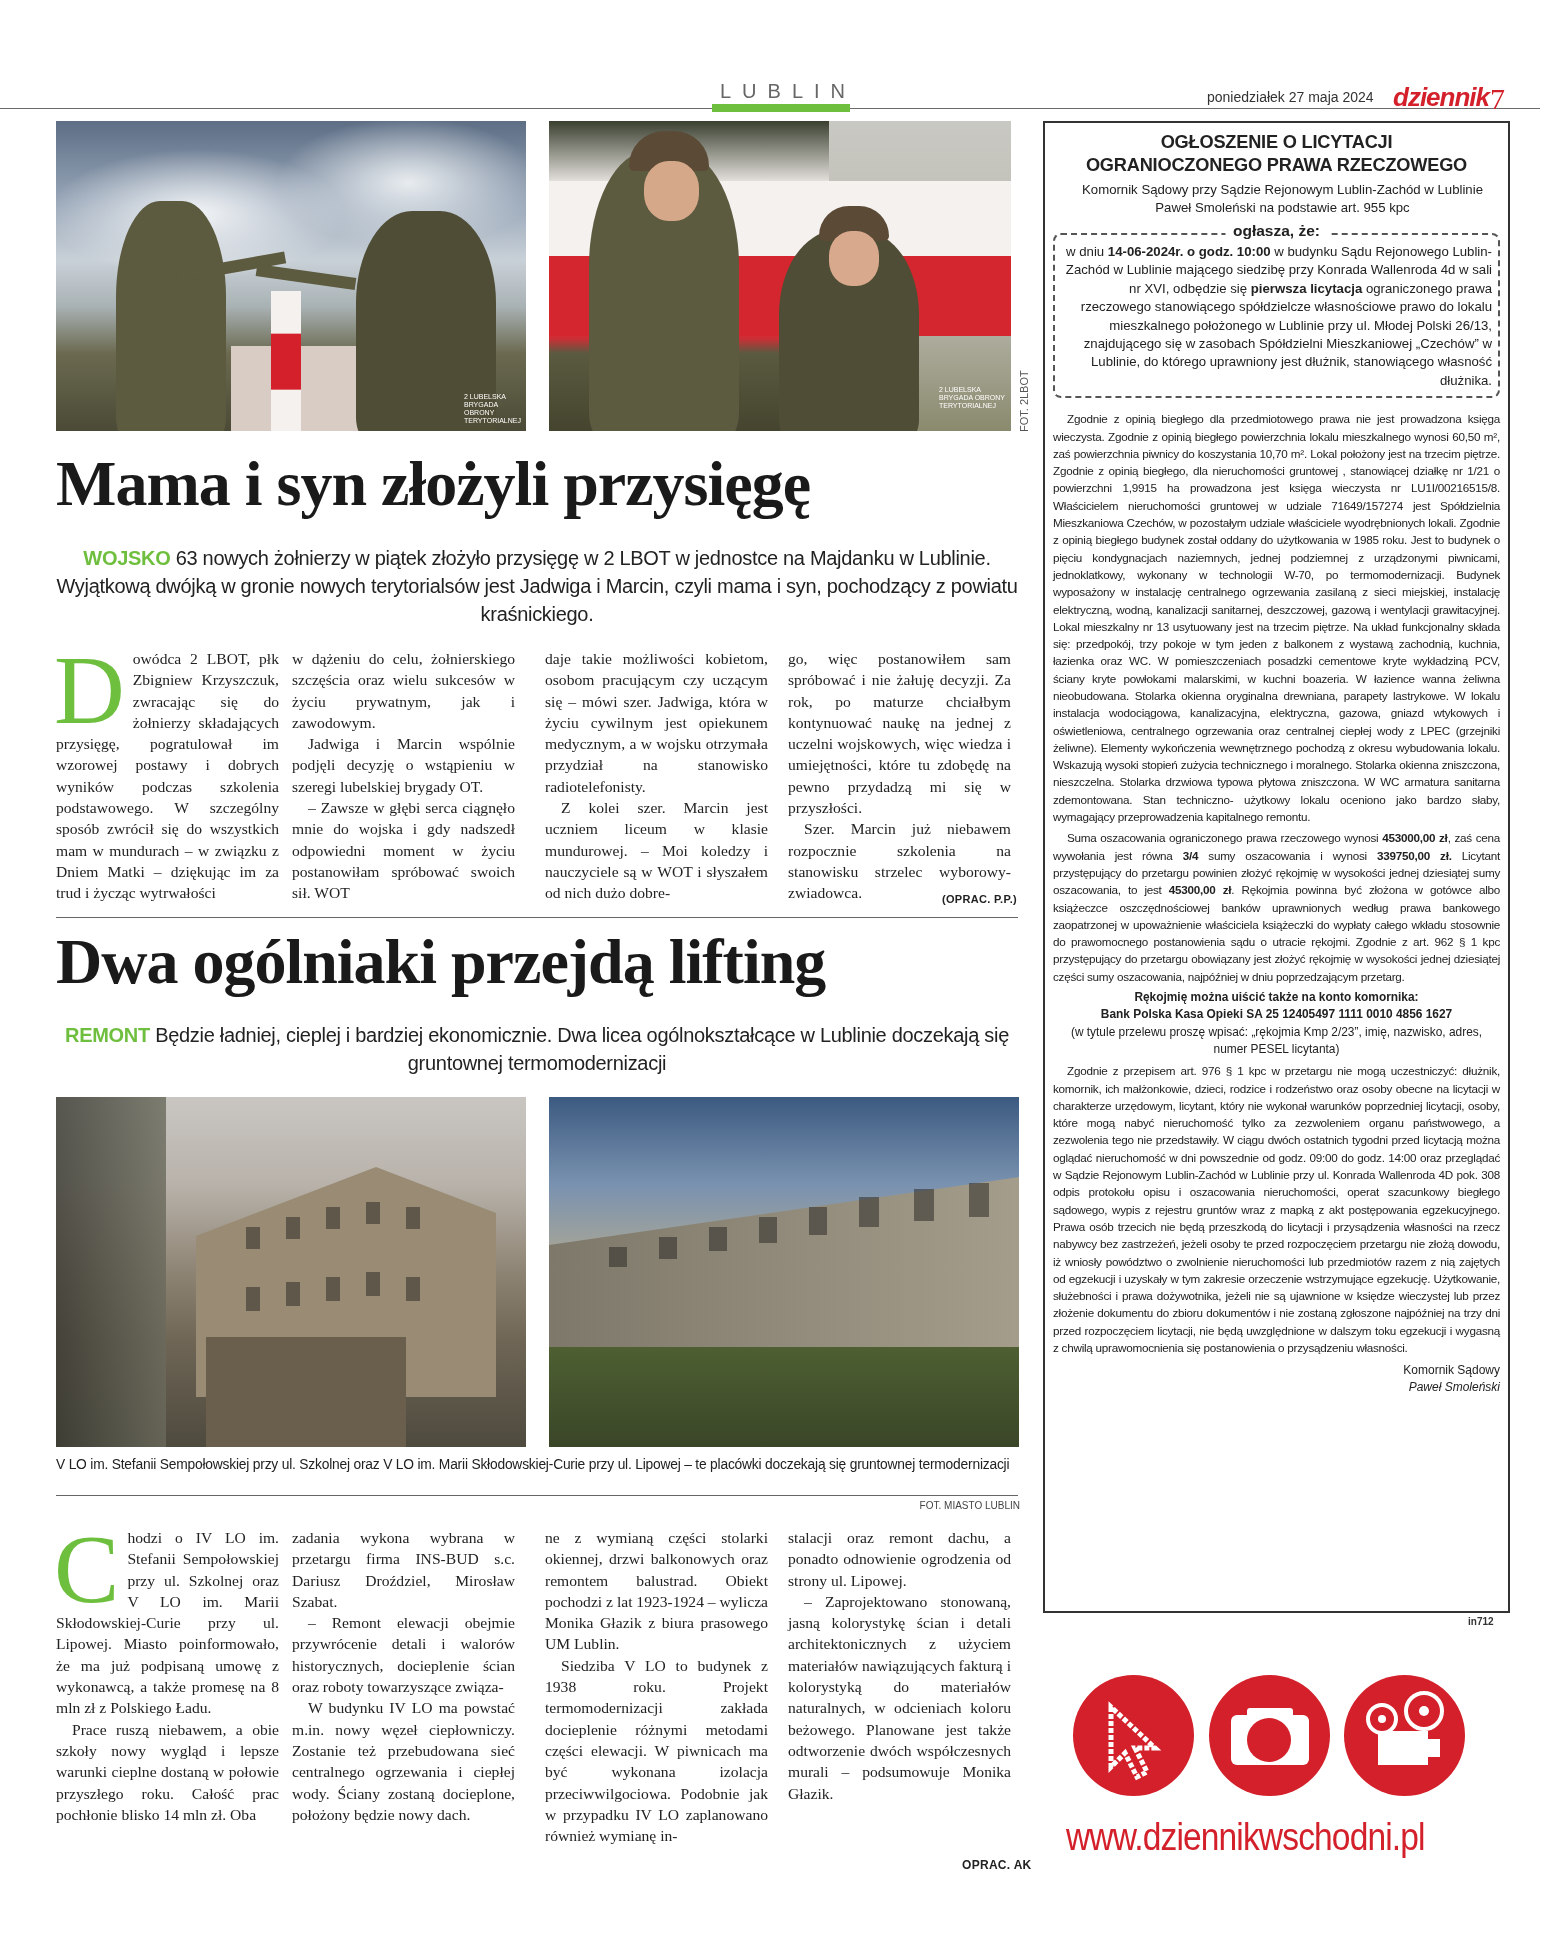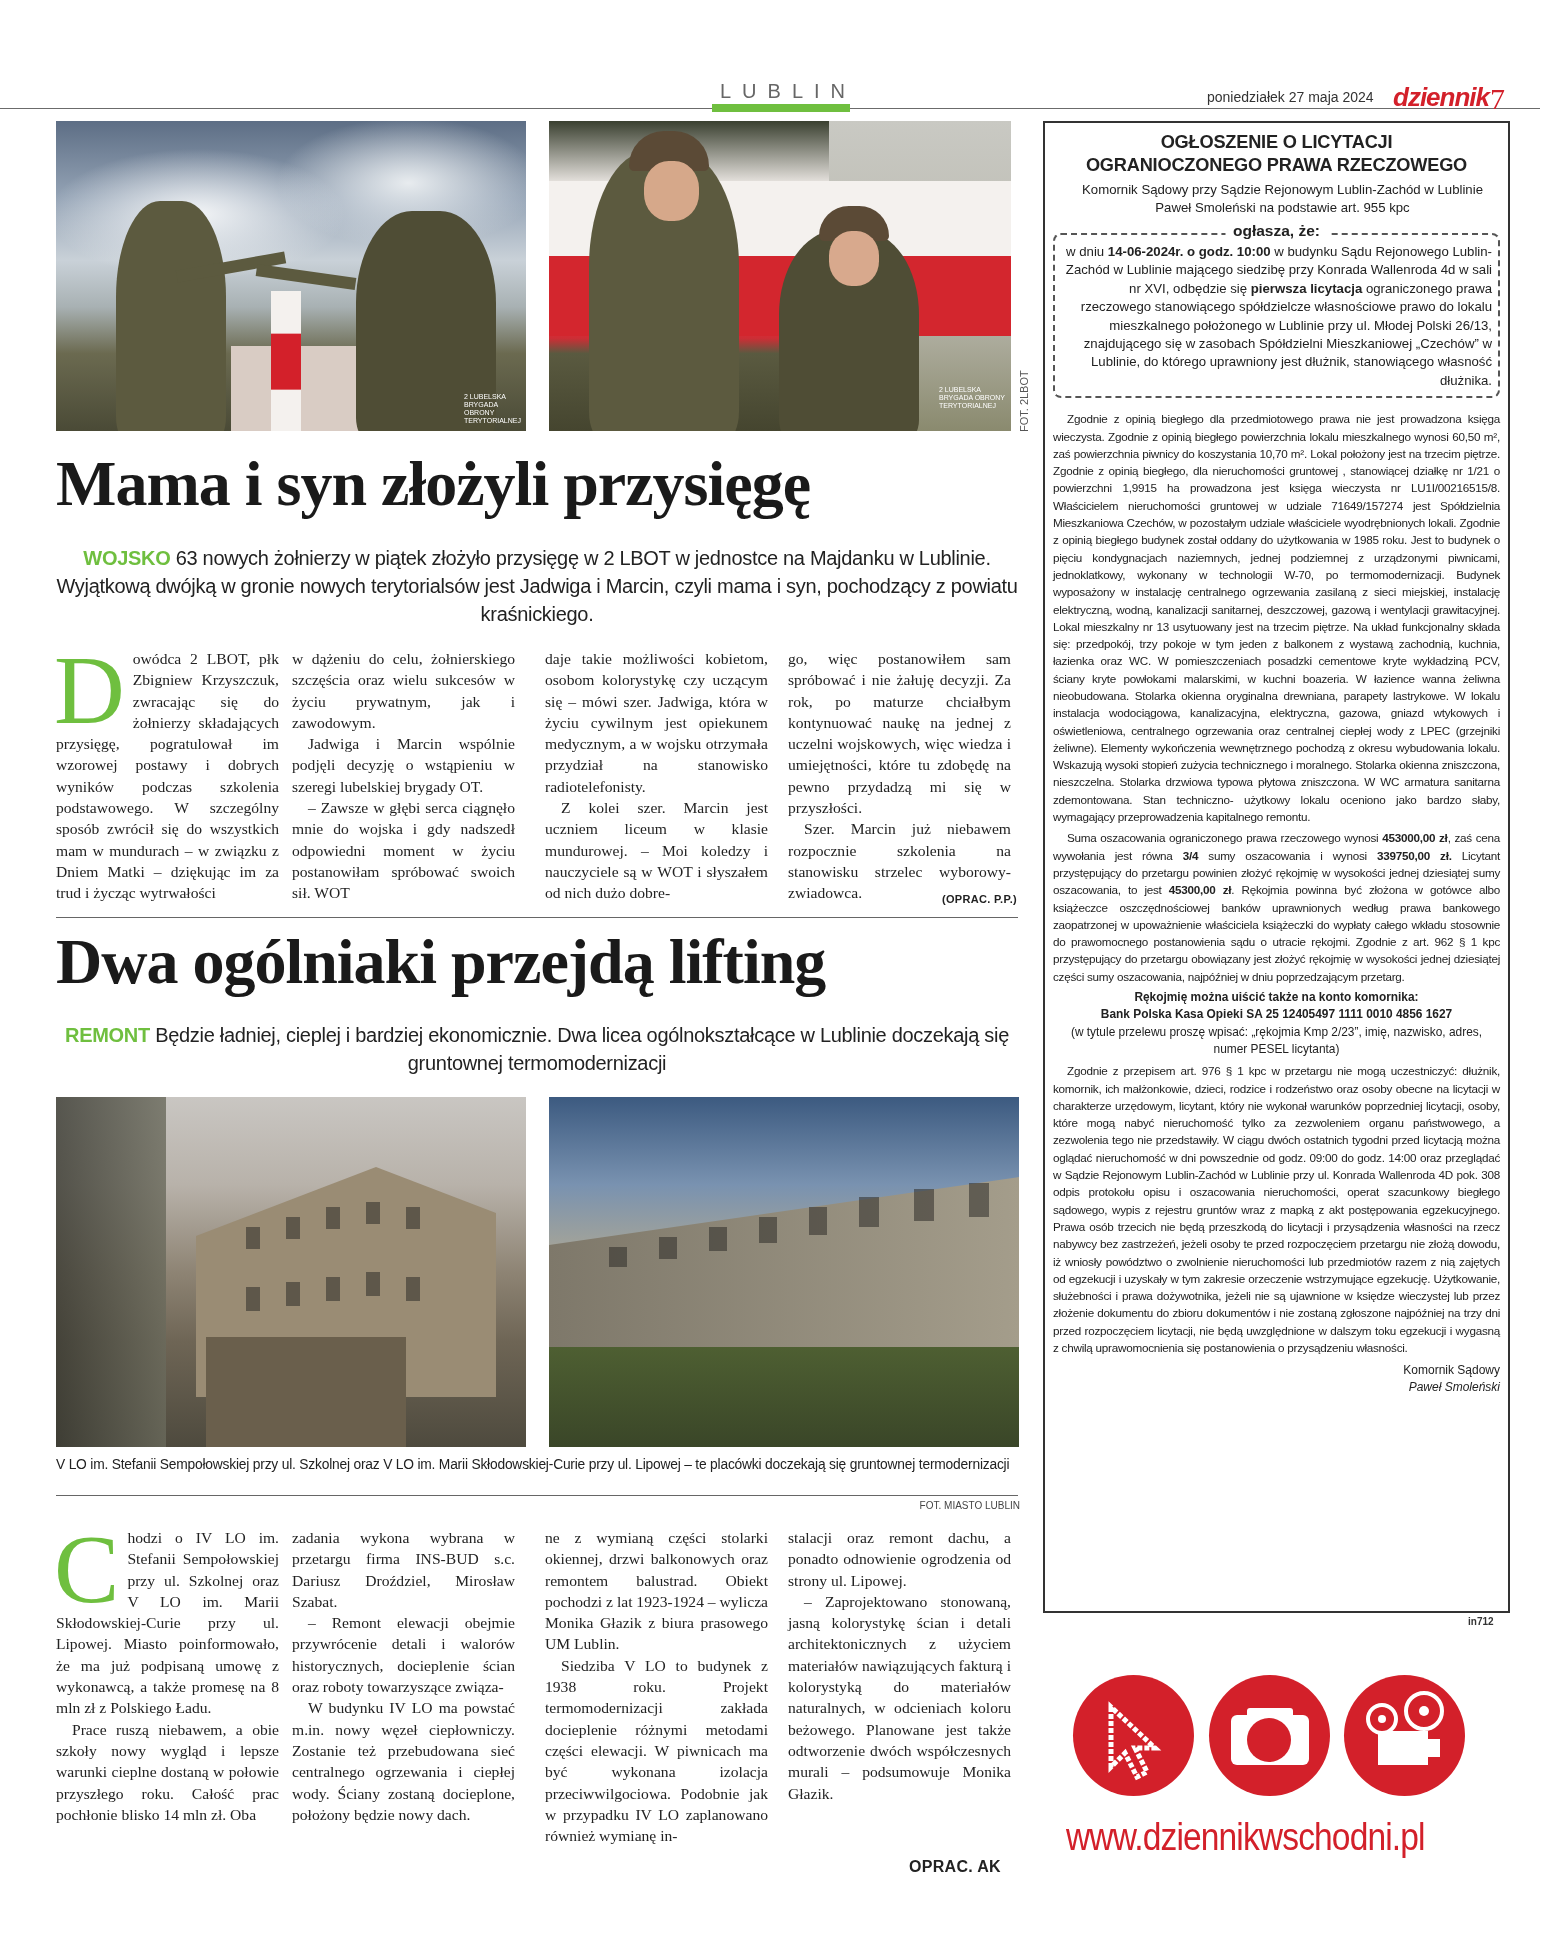--- a/index.html
+++ b/index.html
@@ -133,21 +133,21 @@
 <div class="col" style="left:56px;top:648px;width:223px;">
   <span class="dropcap">D</span>
   <p class="noind">owódca 2 LBOT, płk Zbigniew Krzyszczuk, zwracając się do żołnierzy składających przysięgę, pogratulował im wzorowej postawy i dobrych wyników podczas szkolenia podstawowego. W szczególny sposób zwrócił się do wszystkich mam w mundurach – w związku z Dniem Matki – dziękując im za trud i życząc wytrwałości</p>
 </div>
 <div class="col" style="left:292px;top:648px;width:223px;">
   <p class="noind">w dążeniu do celu, żołnierskiego szczęścia oraz wielu sukcesów w życiu prywatnym, jak i zawodowym.</p>
   <p>Jadwiga i Marcin wspólnie podjęli decyzję o wstąpieniu w szeregi lubelskiej brygady OT.</p>
   <p>– Zawsze w głębi serca ciągnęło mnie do wojska i gdy nadszedł odpowiedni moment w życiu postanowiłam spróbować swoich sił. WOT</p>
 </div>
 <div class="col" style="left:545px;top:648px;width:223px;">
-  <p class="noind">daje takie możliwości kobietom, osobom kolorystykę czy uczącym się – mówi szer. Jadwiga, która w życiu cywilnym jest opiekunem medycznym, a w wojsku otrzymała przydział na stanowisko radiotelefonisty.</p>
+  <p class="noind">daje takie możliwości kobietom, osobom pracującym czy uczącym się – mówi szer. Jadwiga, która w życiu cywilnym jest opiekunem medycznym, a w wojsku otrzymała przydział na stanowisko radiotelefonisty.</p>
   <p>Z kolei szer. Marcin jest uczniem liceum w klasie mundurowej. – Moi koledzy i nauczyciele są w WOT i słyszałem od nich dużo dobre-</p>
 </div>
 <div class="col" style="left:788px;top:648px;width:223px;">
   <p class="noind">go, więc postanowiłem sam spróbować i nie żałuję decyzji. Za rok, po maturze chciałbym kontynuować naukę na jednej z uczelni wojskowych, więc wiedza i umiejętności, które tu zdobędę na pewno przydadzą mi się w przyszłości.</p>
   <p>Szer. Marcin już niebawem rozpocznie szkolenia na stanowisku strzelec wyborowy-zwiadowca.</p>
 </div>
 <div class="signoff" style="left:942px;top:893px;">(OPRAC. P.P.)</div>
 
 <div class="rule" style="left:56px;top:917px;width:962px;"></div>
 
@@ -200,21 +200,21 @@
   <p>W budynku IV LO ma powstać m.in. nowy węzeł ciepłowniczy. Zostanie też przebudowana sieć centralnego ogrzewania i ciepłej wody. Ściany zostaną docieplone, położony będzie nowy dach.</p>
 </div>
 <div class="col" style="left:545px;top:1527px;width:223px;">
   <p class="noind">ne z wymianą części stolarki okiennej, drzwi balkonowych oraz remontem balustrad. Obiekt pochodzi z lat 1923-1924 – wylicza Monika Głazik z biura prasowego UM Lublin.</p>
   <p>Siedziba V LO to budynek z 1938 roku. Projekt termomodernizacji zakłada docieplenie różnymi metodami części elewacji. W piwnicach ma być wykonana izolacja przeciwwilgociowa. Podobnie jak w przypadku IV LO zaplanowano również wymianę in-</p>
 </div>
 <div class="col" style="left:788px;top:1527px;width:223px;">
   <p class="noind">stalacji oraz remont dachu, a ponadto odnowienie ogrodzenia od strony ul. Lipowej.</p>
   <p>– Zaprojektowano stonowaną, jasną kolorystykę ścian i detali architektonicznych z użyciem materiałów nawiązujących fakturą i kolorystyką do materiałów naturalnych, w odcieniach koloru beżowego. Planowane jest także odtworzenie dwóch współczesnych murali – podsumowuje Monika Głazik.</p>
 </div>
-<div class="signoff" style="left:909px;top:1858px;font-size:16px;">OPRAC. AK</div>
+<div class="signoff" style="left:962px;top:1858px;font-size:12px;">OPRAC. AK</div>
 
 <div class="notice">
   <div class="notice-title">OGŁOSZENIE O LICYTACJI</div>
   <div class="notice-title">OGRANIOCZONEGO PRAWA RZECZOWEGO</div>
   <div class="notice-issuer">Komornik Sądowy przy Sądzie Rejonowym Lublin-Zachód w Lublinie Paweł Smoleński na podstawie art. 955 kpc</div>
 
   <div class="notice-box">
     <span class="notice-box-label">ogłasza, że:</span>
     <span>w dniu </span><b>14-06-2024r. o godz. 10:00</b><span> w budynku Sądu Rejonowego Lublin-Zachód w Lublinie mającego siedzibę przy Konrada Wallenroda 4d w sali nr XVI, odbędzie się </span><b>pierwsza licytacja</b><span> ograniczonego prawa rzeczowego stanowiącego spółdzielcze własnościowe prawo do lokalu mieszkalnego położonego w Lublinie przy ul. Młodej Polski 26/13, znajdującego się w zasobach Spółdzielni Mieszkaniowej „Czechów” w Lublinie, do którego uprawniony jest dłużnik, stanowiącego własność dłużnika.</span>
   </div>

